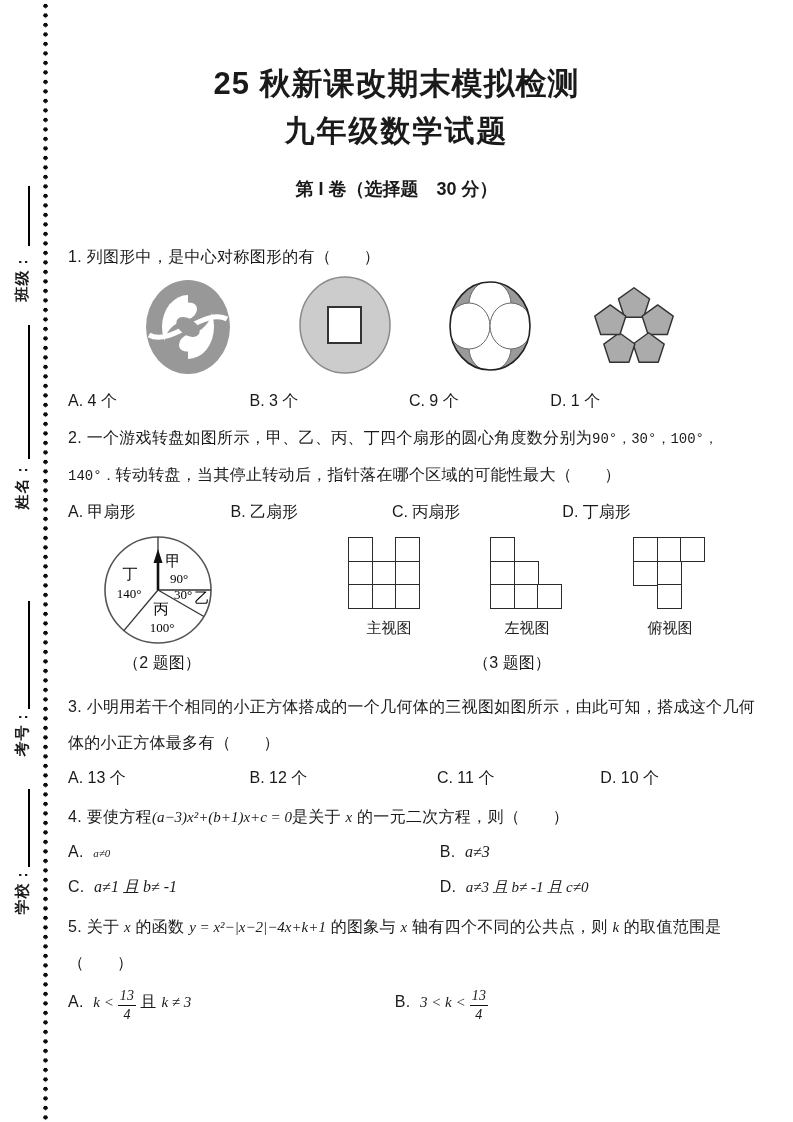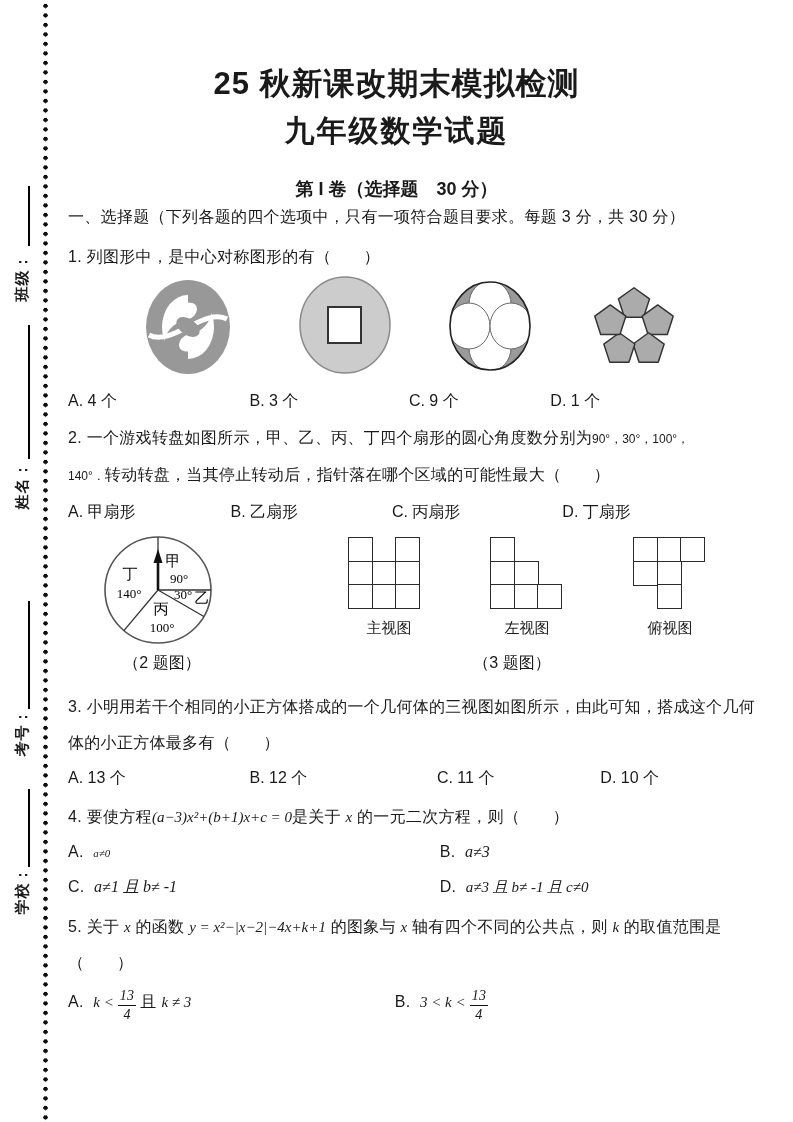--- a/index.html
+++ b/index.html
@@ -6,21 +6,21 @@
   html,body { background:#888; }
   .page {
     position:relative; width:793px; height:1122px; margin:0 auto;
     background:#ffffff; overflow:hidden;
     font-family:"Liberation Sans", sans-serif; color:#1a1a1a;
   }
   .row { position:absolute; white-space:nowrap; }
   .center { left:68px; width:657px; text-align:center;margin-top:8px; }
   .body-text { font-size:16px; letter-spacing:0.3px; }
   .math  { font-family:"Liberation Serif", serif; font-style:italic; font-size:15px; letter-spacing:0; }
-  .math-up { font-family:Liberation Sans, sans-serif; font-style:normal; font-size:12px; letter-spacing:0; }
+  .math-up { font-family:Liberation Mono, monospace; font-style:normal; font-size:14px; letter-spacing:0; }
   .opt { display:inline-block; font-size:16px; }
   
   .cut-line {
     position:absolute; left:43px; top:2px; width:5px; height:1120px;
     background-image: radial-gradient(circle at 2.5px 4px, #0d0d0d 2px, transparent 2.4px);
     background-size:5px 9.5px; background-repeat:repeat-y;
   }
   
   .field-line { position:absolute; left:28px; width:2px; background:#000; }
   .field-label {
@@ -74,21 +74,20 @@
 
   <div class="field-line" style="top:789px;height:78px;"></div>
   <div class="field-label" style="top:861px;">
       <span>学校：</span>
     </div>
 
   <div class="row center" style="top:55px;font-size:31px;font-weight:bold;letter-spacing:1px;">25 秋新课改期末模拟检测</div>
   <div class="row center" style="top:103px;font-size:30px;font-weight:bold;font-family:'Liberation Serif',serif;letter-spacing:2px;">九年级数学试题</div>
   <div class="row center" style="top:169px;font-size:18px;font-weight:bold;">第 I 卷（选择题　30 分）</div>
 
-  <div class="row body-text" style="left:68px;top:207px;">一、选择题（下列各题的四个选项中，只有一项符合题目要求。每题 3 分，共 30 分）</div>
 
   <div class="row body-text" style="left:68px;top:247px;">1. 列图形中，是中心对称图形的有（　　）</div>
 
   <svg class="row" style="left:143px;top:277px;" width="90" height="100" viewBox="0 0 90 100">
     <ellipse cx="45" cy="50" rx="42" ry="47" fill="#989898"></ellipse>
     <ellipse cx="45" cy="50" rx="26" ry="32" fill="#ffffff"></ellipse>
     <path d="M45,18 C68,18 66,46 45,50 C24,54 22,82 45,82" stroke="#989898" stroke-width="15" fill="none"></path>
     <path d="M6,58 C28,70 62,30 84,42" stroke="#ffffff" stroke-width="5" fill="none"></path>
     <ellipse cx="45" cy="50" rx="13" ry="8" fill="#989898" transform="rotate(35 45 50)"></ellipse>
   </svg>

